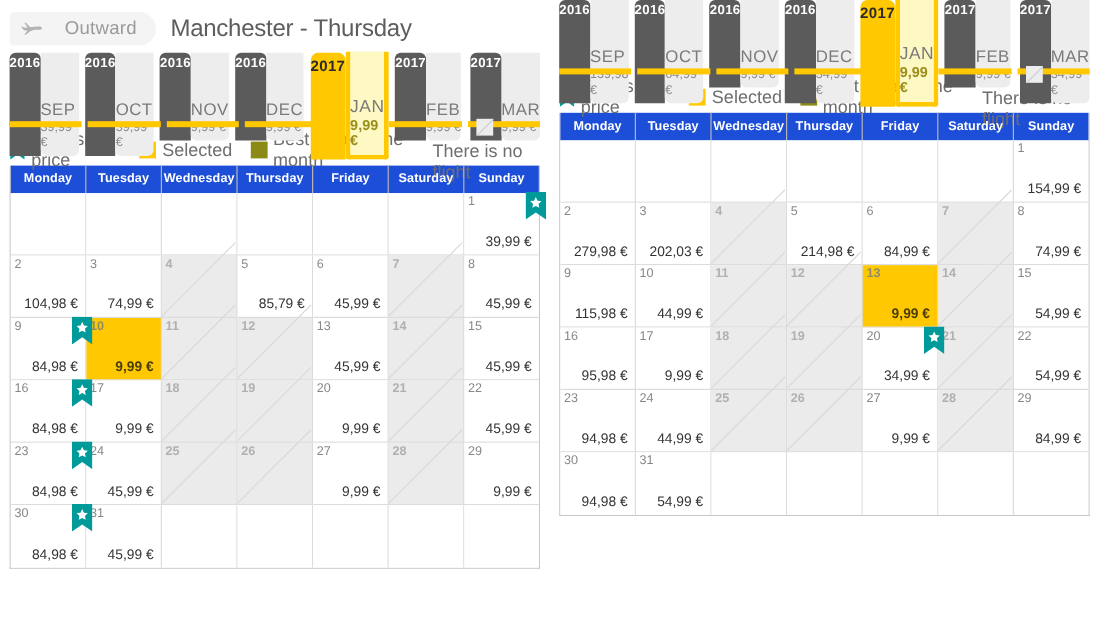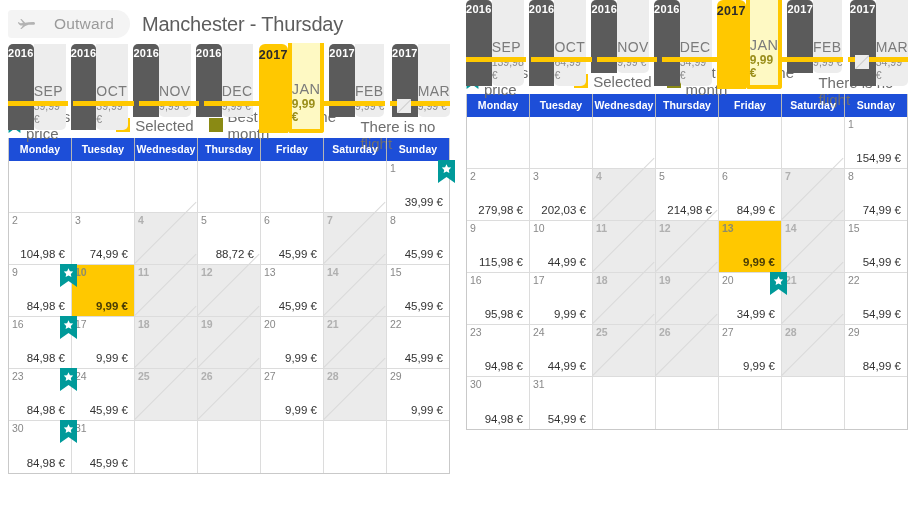--- a/index.html
+++ b/index.html
@@ -267,21 +267,21 @@
           </div>
           <div class="cell">
             <span class="daynum">3</span>
             <span class="price">74,99 €</span>
           </div>
           <div class="cell noflight">
             <span class="daynum">4</span>
           </div>
           <div class="cell">
             <span class="daynum">5</span>
-            <span class="price">88,72 €</span>
+            <span class="price">85,79 €</span>
           </div>
           <div class="cell">
             <span class="daynum">6</span>
             <span class="price">45,99 €</span>
           </div>
           <div class="cell noflight">
             <span class="daynum">7</span>
           </div>
           <div class="cell">
             <span class="daynum">8</span>

